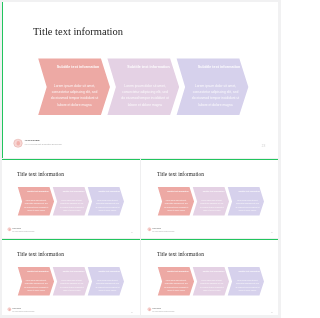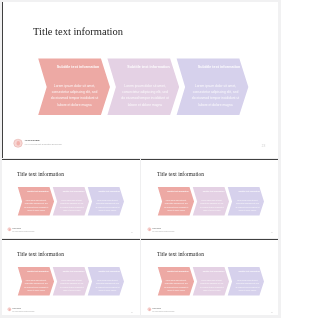--- a/index.html
+++ b/index.html
@@ -1,19 +1,19 @@
 <!DOCTYPE html>
 <html><head>
 <meta charset="utf-8">
 <title>Presentation slide preview</title>
 <style>
   html,body{margin:0;padding:0;}
   body{width:281px;height:318px;background:#ffffff;
        font-family:"Liberation Sans",sans-serif;overflow:hidden;}
-  .page{position:absolute;left:0;top:0;width:281px;height:318px;background:#404040;}
+  .page{position:absolute;left:0;top:0;width:281px;height:318px;background:#22c55e;}
 
   
   .slide{position:absolute;width:552px;height:311px;background:#fff;
          transform-origin:0 0;overflow:hidden;}
   .slide-hero{left:2.5px;top:2px;transform:scale(0.5);}
   .slide-thumb{transform:scale(0.2527);}
   .tpos-0{left:0px;top:159.9px;}
   .tpos-1{left:140.3px;top:159.9px;}
   .tpos-2{left:0px;top:240.4px;}
   .tpos-3{left:140.3px;top:240.4px;}

